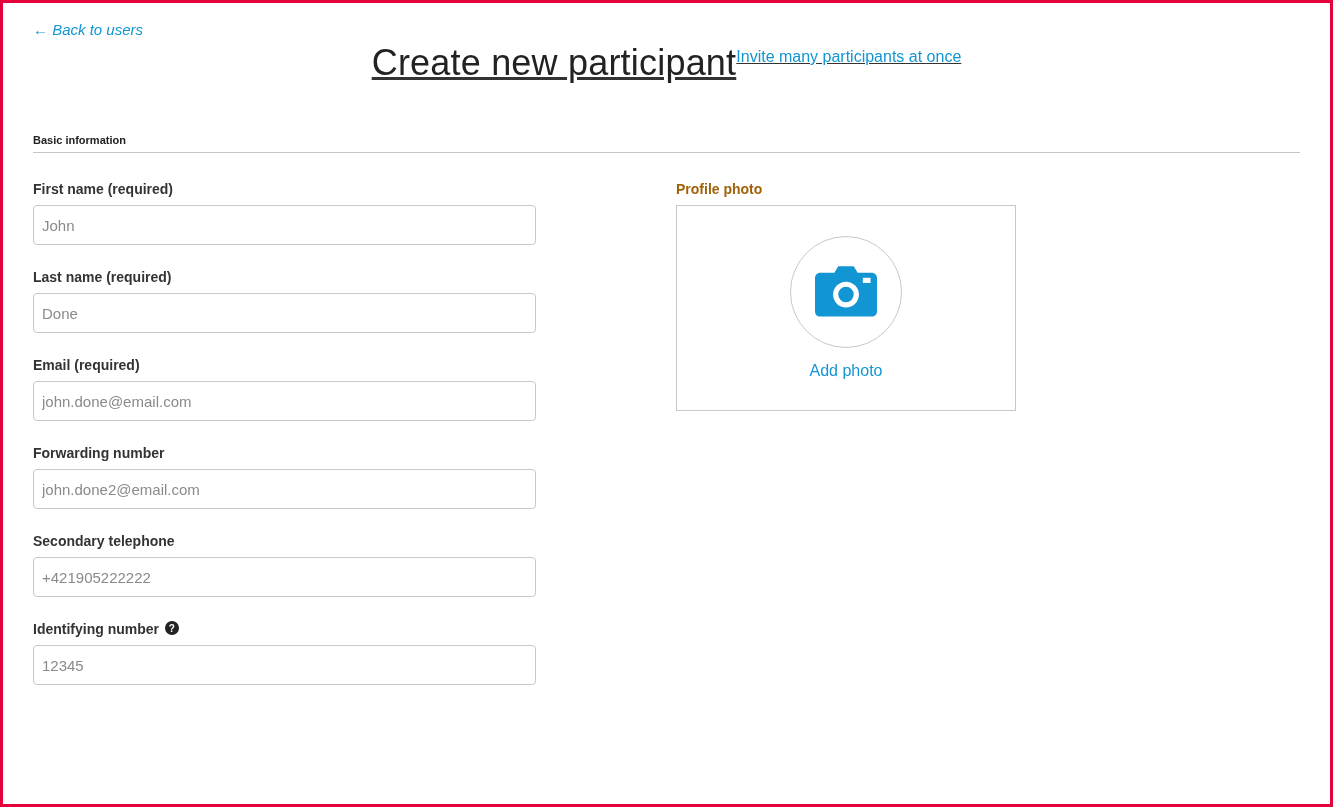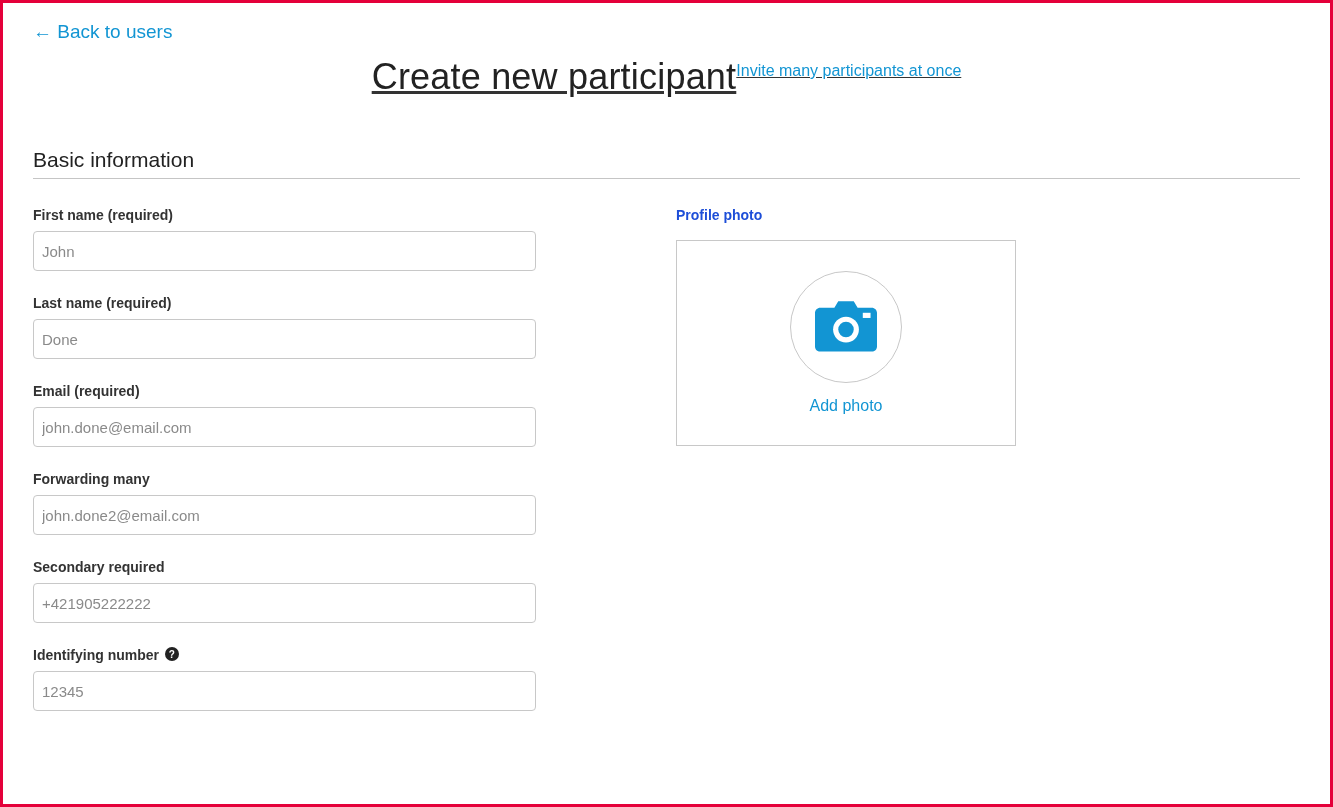--- a/index.html
+++ b/index.html
@@ -14,24 +14,25 @@
       border: 3px solid #e4003a;
       width: 1333px;
       height: 807px;
       padding: 18px 30px;
       color: #333;
     }
     
     .back-link {
       color: #1295d3;
       text-decoration: none;
-      font-size: 19px;
+      font-size: 15px;
       display: inline-block;
-      margin-bottom: 13px;
-      cursor: pointer;
+      margin-bottom: 4px;
+      cursor: pointer;
+      font-style: italic;
     }
     
     .header-row {
       display: flex;
       justify-content: center;
       align-items: flex-start;
       margin-bottom: 50px;
       text-decoration: underline;
     }
     
@@ -44,22 +45,22 @@
     
     .invite-link {
       color: #1295d3;
       text-decoration: none;
       font-size: 16px;
       cursor: pointer;
       margin-top: 6px;
     }
     
     .section-title {
-      font-size: 21px;
-      font-weight: 400;
+      font-size: 11px;
+      font-weight: 700;
       color: #222;
       padding-bottom: 6px;
       border-bottom: 1px solid #c5c5c5;
       margin-bottom: 28px;
       margin-top: 7px;
     }
     
     .content-row {
       display: flex;
       gap: 140px;
@@ -112,23 +113,23 @@
       color: #8a8a8a;
     }
     
     .right-col {
       flex: 0 0 auto;
     }
     
     .photo-label {
       font-size: 14px;
       font-weight: 700;
-      color: #1d4ed8;
+      color: #a16207;
       display: block;
-      margin-bottom: 17px;
+      margin-bottom: 8px;
     }
     
     .photo-box {
       width: 340px;
       height: 206px;
       border: 1px solid #c8c8c8;
       display: flex;
       flex-direction: column;
       align-items: center;
       justify-content: center;
@@ -182,27 +183,27 @@
       <label class="field-label">Last name (required)</label>
       <input type="text" class="text-input" placeholder="Done" style="">
     </div>
 
     <div class="field-group">
       <label class="field-label">Email (required)</label>
       <input type="text" class="text-input" placeholder="john.done@email.com" style="">
     </div>
 
     <div class="field-group">
-      <label class="field-label">Forwarding many</label>
+      <label class="field-label">Forwarding number</label>
       <input type="text" class="text-input" placeholder="john.done2@email.com" style="">
     </div>
 
 
     <div class="field-group">
-      <label class="field-label">Secondary required</label>
+      <label class="field-label">Secondary telephone</label>
       <input type="text" class="text-input" placeholder="+421905222222" style="">
     </div>
 
     <div class="field-group">
       <label class="field-label">
         <span>Identifying number</span>
         <span class="help-icon">?</span>
       </label>
       <input type="text" class="text-input" placeholder="12345" style="">
     </div>

